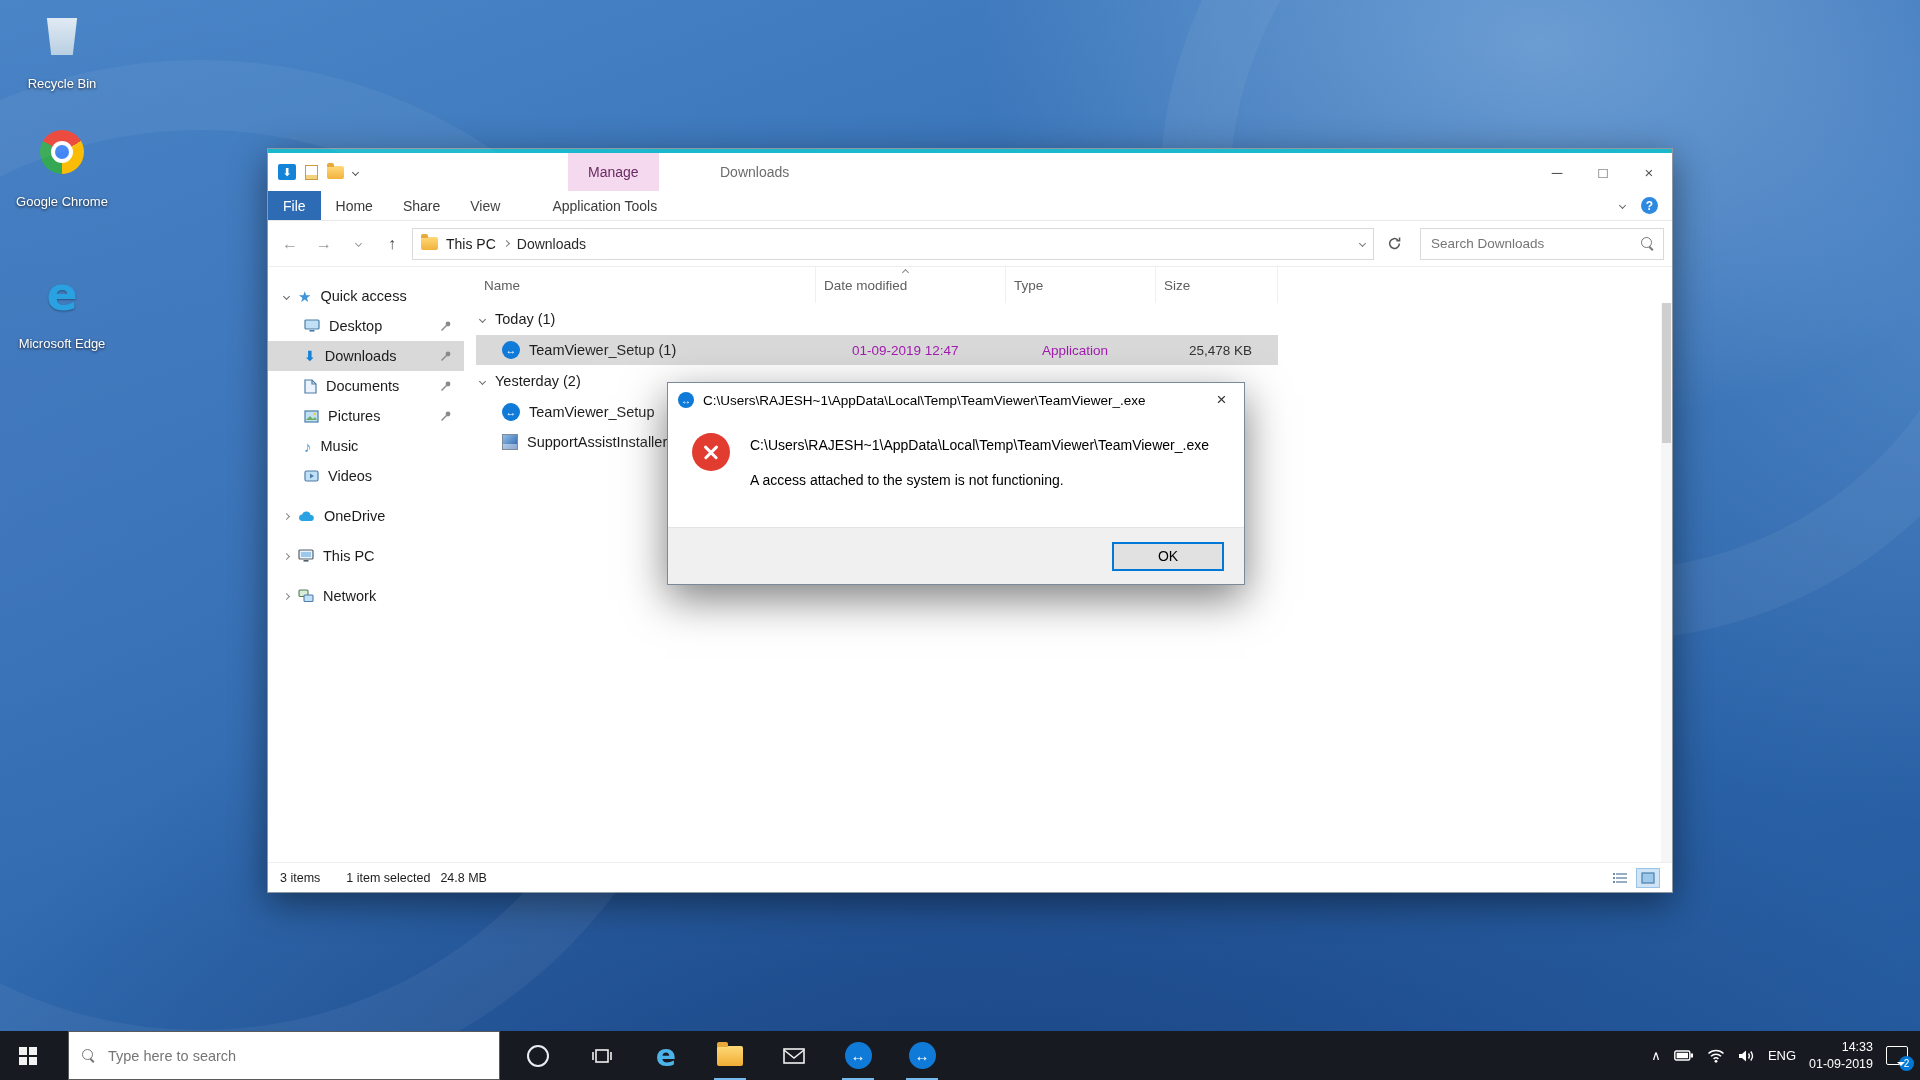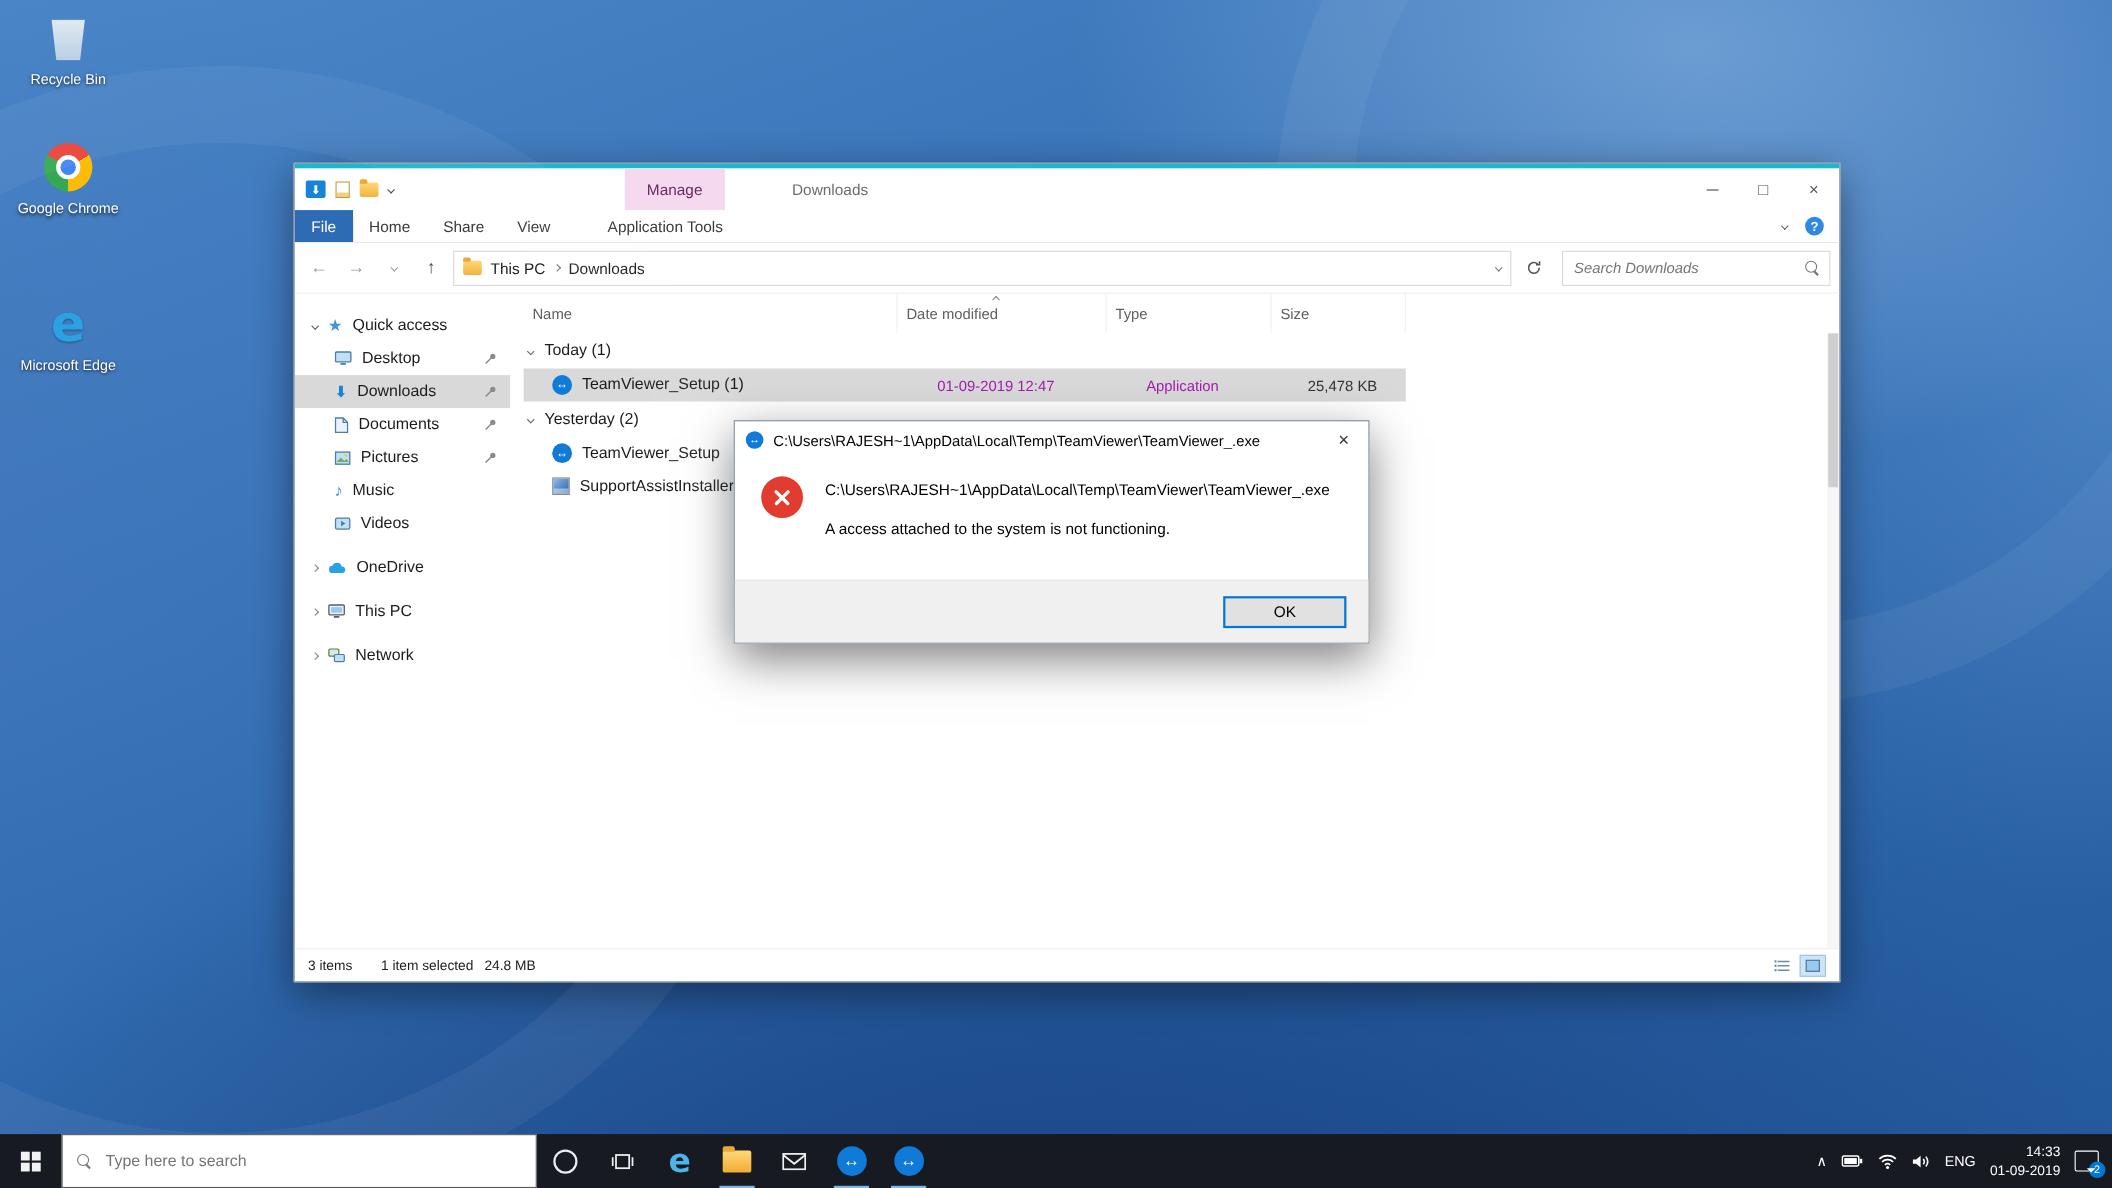--- a/index.html
+++ b/index.html
@@ -15,21 +15,21 @@
       radial-gradient(1500px 1000px at 50% 118%, #173f7d, rgba(23,63,125,0) 72%),
       linear-gradient(160deg,#4a86c8 0%,#336db2 45%,#245a9e 100%);}
   .desktop::before,.desktop::after{content:"";position:absolute;border-radius:50%;
     border:70px solid rgba(255,255,255,.05);}
   .desktop::before{width:760px;height:760px;right:-140px;top:-260px;}
   .desktop::after{width:900px;height:900px;left:-320px;top:60px;}
 
   
   .dicon{position:absolute;left:10px;width:104px;text-align:center;cursor:default;}
   .dimg{height:52px;display:flex;align-items:center;justify-content:center;}
-  .dlabel{margin-top:4px;font-size:13px;color:#fff;text-shadow:0 1px 3px rgba(0,0,0,.8);line-height:1.25;}
+  .dlabel{margin-top:16px;font-size:13px;color:#fff;text-shadow:0 1px 3px rgba(0,0,0,.8);line-height:1.25;}
   .bin{position:relative;width:36px;height:42px;background:linear-gradient(#e6eef6,#b9cfe2);
     clip-path:polygon(8% 12%,92% 12%,80% 100%,20% 100%);}
   .bin::before{content:"";position:absolute;left:2px;top:0;right:2px;height:6px;background:#dbe7f2;border-radius:3px;}
   .chrome{position:relative;width:44px;height:44px;border-radius:50%;
     background:conic-gradient(from -60deg,#ea4335 0 120deg,#fbbc05 120deg 240deg,#34a853 240deg 360deg);}
   .chrome::before{content:"";position:absolute;inset:11px;border-radius:50%;background:#fff;}
   .chrome::after{content:"";position:absolute;inset:15px;border-radius:50%;background:#4285f4;}
   .edgeE{font-size:46px;font-weight:bold;color:#2aa2e2;line-height:1;
     text-shadow:0 1px 2px rgba(0,0,0,.35);font-family:"DejaVu Sans",sans-serif;}
 
@@ -55,21 +55,21 @@
   .helpq{width:17px;height:17px;border-radius:50%;background:#2e8ae0;color:#fff;font-size:12px;font-weight:bold;
     display:flex;align-items:center;justify-content:center;}
 
   .addr{height:46px;display:flex;align-items:center;gap:6px;padding:0 8px;flex:0 0 auto;border-bottom:1px solid #eee;}
   .navbtn{width:28px;height:28px;display:flex;align-items:center;justify-content:center;font-size:16px;color:#9a9a9a;}
   .navbtn.en{color:#4a4a4a;}
   .crumbbox{flex:1;height:32px;border:1px solid #d9d9d9;display:flex;align-items:center;gap:8px;padding:0 8px;background:#fff;}
   .crumb{font-size:14px;color:#1c1c1c;}
   .crumb-spacer{flex:1;}
   .searchbox{width:244px;height:32px;border:1px solid #d9d9d9;display:flex;align-items:center;padding:0 8px;background:#fff;margin-left:6px;}
-  .searchbox input{flex:1;border:none;outline:none;font-size:13.5px;color:#555;font-family:inherit;background:transparent;font-style:italic;}
+  .searchbox input{flex:1;border:none;outline:none;font-size:13.5px;color:#555;font-family:inherit;background:transparent;}
 
   .main{flex:1;display:flex;min-height:0;}
   .sidebar{width:196px;flex:0 0 auto;padding-top:14px;font-size:14.5px;color:#1c1c1c;overflow:hidden;}
   .srow{height:30px;display:flex;align-items:center;gap:9px;padding-left:16px;cursor:default;}
   .srow.indent{padding-left:36px;}
   .srow.sel{background:var(--selection);}
   .srow .pin{margin-left:auto;margin-right:12px;}
   .sgap{height:10px;}
 
   .filepane{flex:1;position:relative;padding-left:12px;overflow:hidden;}
@@ -124,21 +124,21 @@
   .errcircle::before{transform:rotate(45deg);}
   .errcircle::after{transform:rotate(-45deg);}
   .dtexts{font-size:14px;color:#000;padding-top:4px;}
   .dline2{margin-top:19px;}
   .dfooter{height:57px;flex:0 0 auto;background:#f0f0f0;border-top:1px solid #e3e3e3;
     display:flex;align-items:center;justify-content:flex-end;padding-right:20px;}
   .okbtn{width:112px;height:29px;background:#e1e1e1;border:2px solid var(--accent);font-size:14px;color:#000;
     display:flex;align-items:center;justify-content:center;cursor:default;font-family:inherit;}
 
   
-  .taskbar{position:absolute;left:0;right:0;bottom:0;height:49px;background:var(--taskbar);display:flex;align-items:stretch;z-index:100;}
+  .taskbar{position:absolute;left:0;right:0;bottom:0;height:49px;background:var(--taskbar);display:flex;align-items:stretch;z-index:100;gap:12px;}
   .tbtn{width:56px;display:flex;align-items:center;justify-content:center;}
   .winlogo{display:grid;grid-template-columns:8px 8px;grid-template-rows:8px 8px;gap:2px;}
   .winlogo span{background:#f2f2f2;}
   .tsearch{width:432px;background:#fff;display:flex;align-items:center;gap:10px;padding:0 13px;border:1px solid #5a5a5a;}
   .tsearch input{flex:1;border:none;outline:none;font-size:14.5px;color:#5f5f5f;font-family:inherit;}
   .ticon{width:52px;display:flex;align-items:center;justify-content:center;position:relative;}
   .ticon.running::after{content:"";position:absolute;left:10px;right:10px;bottom:0;height:2px;background:#76b9ed;}
   .cortana{width:22px;height:22px;border-radius:50%;border:2px solid #e8eef4;}
   .edgeT{font-size:30px;font-weight:bold;color:#4cb4e8;line-height:1;font-family:"DejaVu Sans",sans-serif;}
   .tfolder{width:26px;height:20px;background:linear-gradient(#ffd978,#f0ad34);border-radius:2px;position:relative;}

